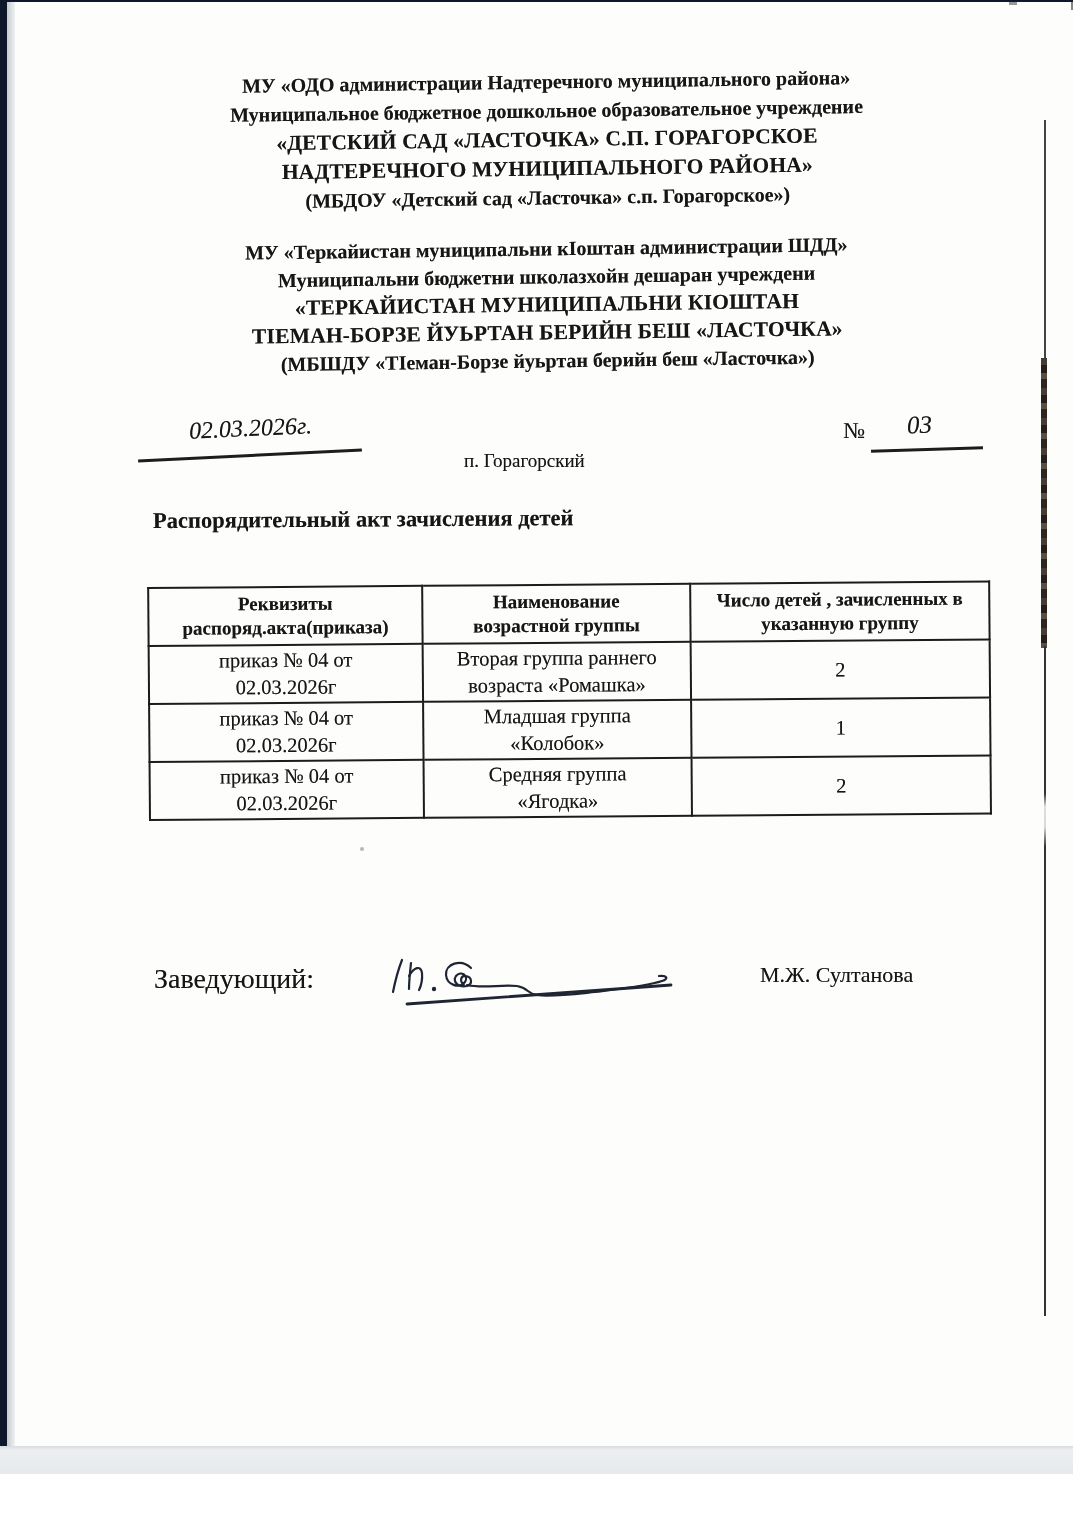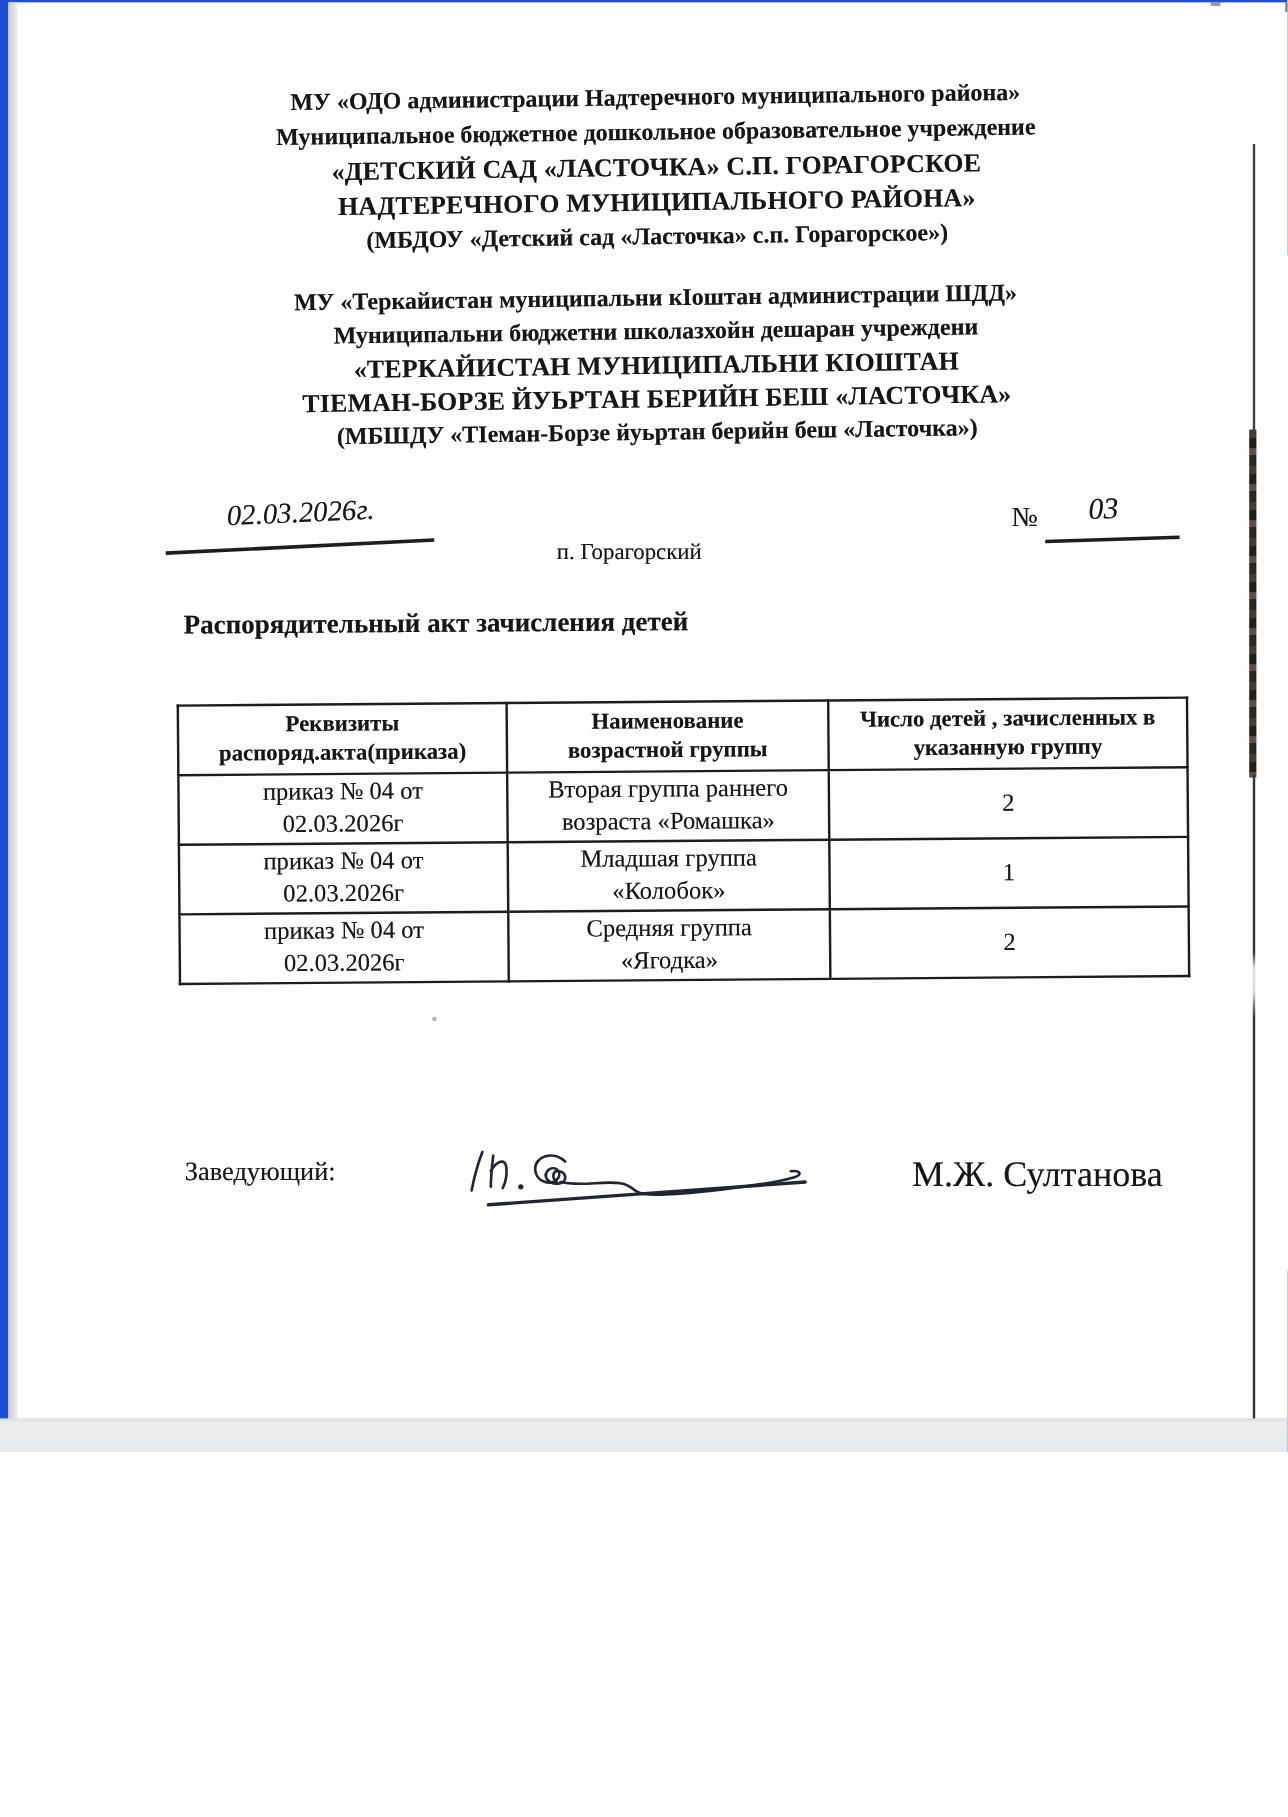--- a/index.html
+++ b/index.html
@@ -1,17 +1,17 @@
 <!DOCTYPE html>
 <html><head>
 <meta charset="utf-8">
 <style>
   html,body{margin:0;padding:0;}
   body{font-family:"Liberation Serif","DejaVu Serif",serif;}
-  .stage{position:relative;width:1073px;height:1210px;background:#1d4ed8;overflow:hidden;}
+  .stage{position:relative;width:1073px;height:1474px;background:#0f172a;overflow:hidden;}
   .paper{position:absolute;left:7px;top:2px;right:0;bottom:26px;background:#fdfdfc;}
   .paper-edge-bottom{position:absolute;left:0;right:0;bottom:0;height:28px;
     background:linear-gradient(to bottom,#d9dcde 0,#eceef0 4px,#e7eaec 100%);}
   .paper-edge-left{position:absolute;left:0;top:0;bottom:0;width:8px;
     background:linear-gradient(to right,#c9cdd0,#eff0f1);}
   .ink{color:#161616;text-shadow:0 0 .5px rgba(20,20,20,.5);}
   .hdr{position:absolute;left:140px;width:800px;text-align:center;font-weight:bold;transform:rotate(-0.8deg);transform-origin:left center;}
   .hdr div{white-space:nowrap;}
   .hdr-ru{top:71px;line-height:29px;}
   .hdr-che{top:238px;line-height:28px;}
@@ -23,22 +23,22 @@
   .num-val{position:absolute;left:900px;top:409px;font-size:25px;font-style:italic;transform:rotate(-2deg);}
   .num-underline{position:absolute;left:864px;top:446px;width:112px;height:2.5px;background:#1d1d1d;transform:rotate(-1.8deg);}
   .place{position:absolute;left:457px;top:448px;font-size:19px;}
   .doc-title{position:absolute;left:146px;top:506px;font-size:22.5px;font-weight:bold;transform:rotate(-0.4deg);transform-origin:left center;}
   table.doc-table{position:absolute;left:142px;top:585px;width:843px;border-collapse:collapse;transform:rotate(-0.45deg);transform-origin:left bottom;}
   .doc-table th,.doc-table td{border:2px solid #1c1c1c;text-align:center;vertical-align:middle;white-space:pre-line;padding:1px 4px;}
   .doc-table th{font-size:19px;font-weight:bold;line-height:24px;height:54px;}
   .doc-table td{font-size:20.5px;line-height:27px;height:52px;}
   .col-act{width:264px;}
   .col-group{width:258px;}
-  .sig-label{position:absolute;left:147px;top:961px;font-size:22px;}
-  .sig-name{position:absolute;left:753px;top:960px;font-size:30px;}
+  .sig-label{position:absolute;left:147px;top:961px;font-size:28px;}
+  .sig-name{position:absolute;left:753px;top:960px;font-size:22px;}
   .sig-svg{position:absolute;left:372px;top:946px;}
   .artifact{position:absolute;background:#2f2f2f;}
   .art-thin-top{left:1037px;top:118px;width:2px;height:240px;opacity:.9;}
   .art-thick{left:1034px;top:356px;width:6px;height:290px;
     background:repeating-linear-gradient(to bottom,#473c33 0 7px,#241f1a 7px 15px,#5a4d42 15px 21px,#2c2620 21px 30px);}
   .art-thin-bottom{left:1037px;top:644px;width:2px;height:670px;
     background:linear-gradient(to bottom,#333 0%,#333 22%,rgba(51,51,51,.15) 24%,rgba(51,51,51,.18) 27%,#333 30%,#333 100%);}
   .speck{position:absolute;border-radius:50%;}
   .speck-mid{left:353px;top:845px;width:4px;height:4px;background:#9a9a9a;opacity:.7;}
   .speck-top1{left:1002px;top:0;width:8px;height:3px;background:#555;opacity:.6;border-radius:0;}

